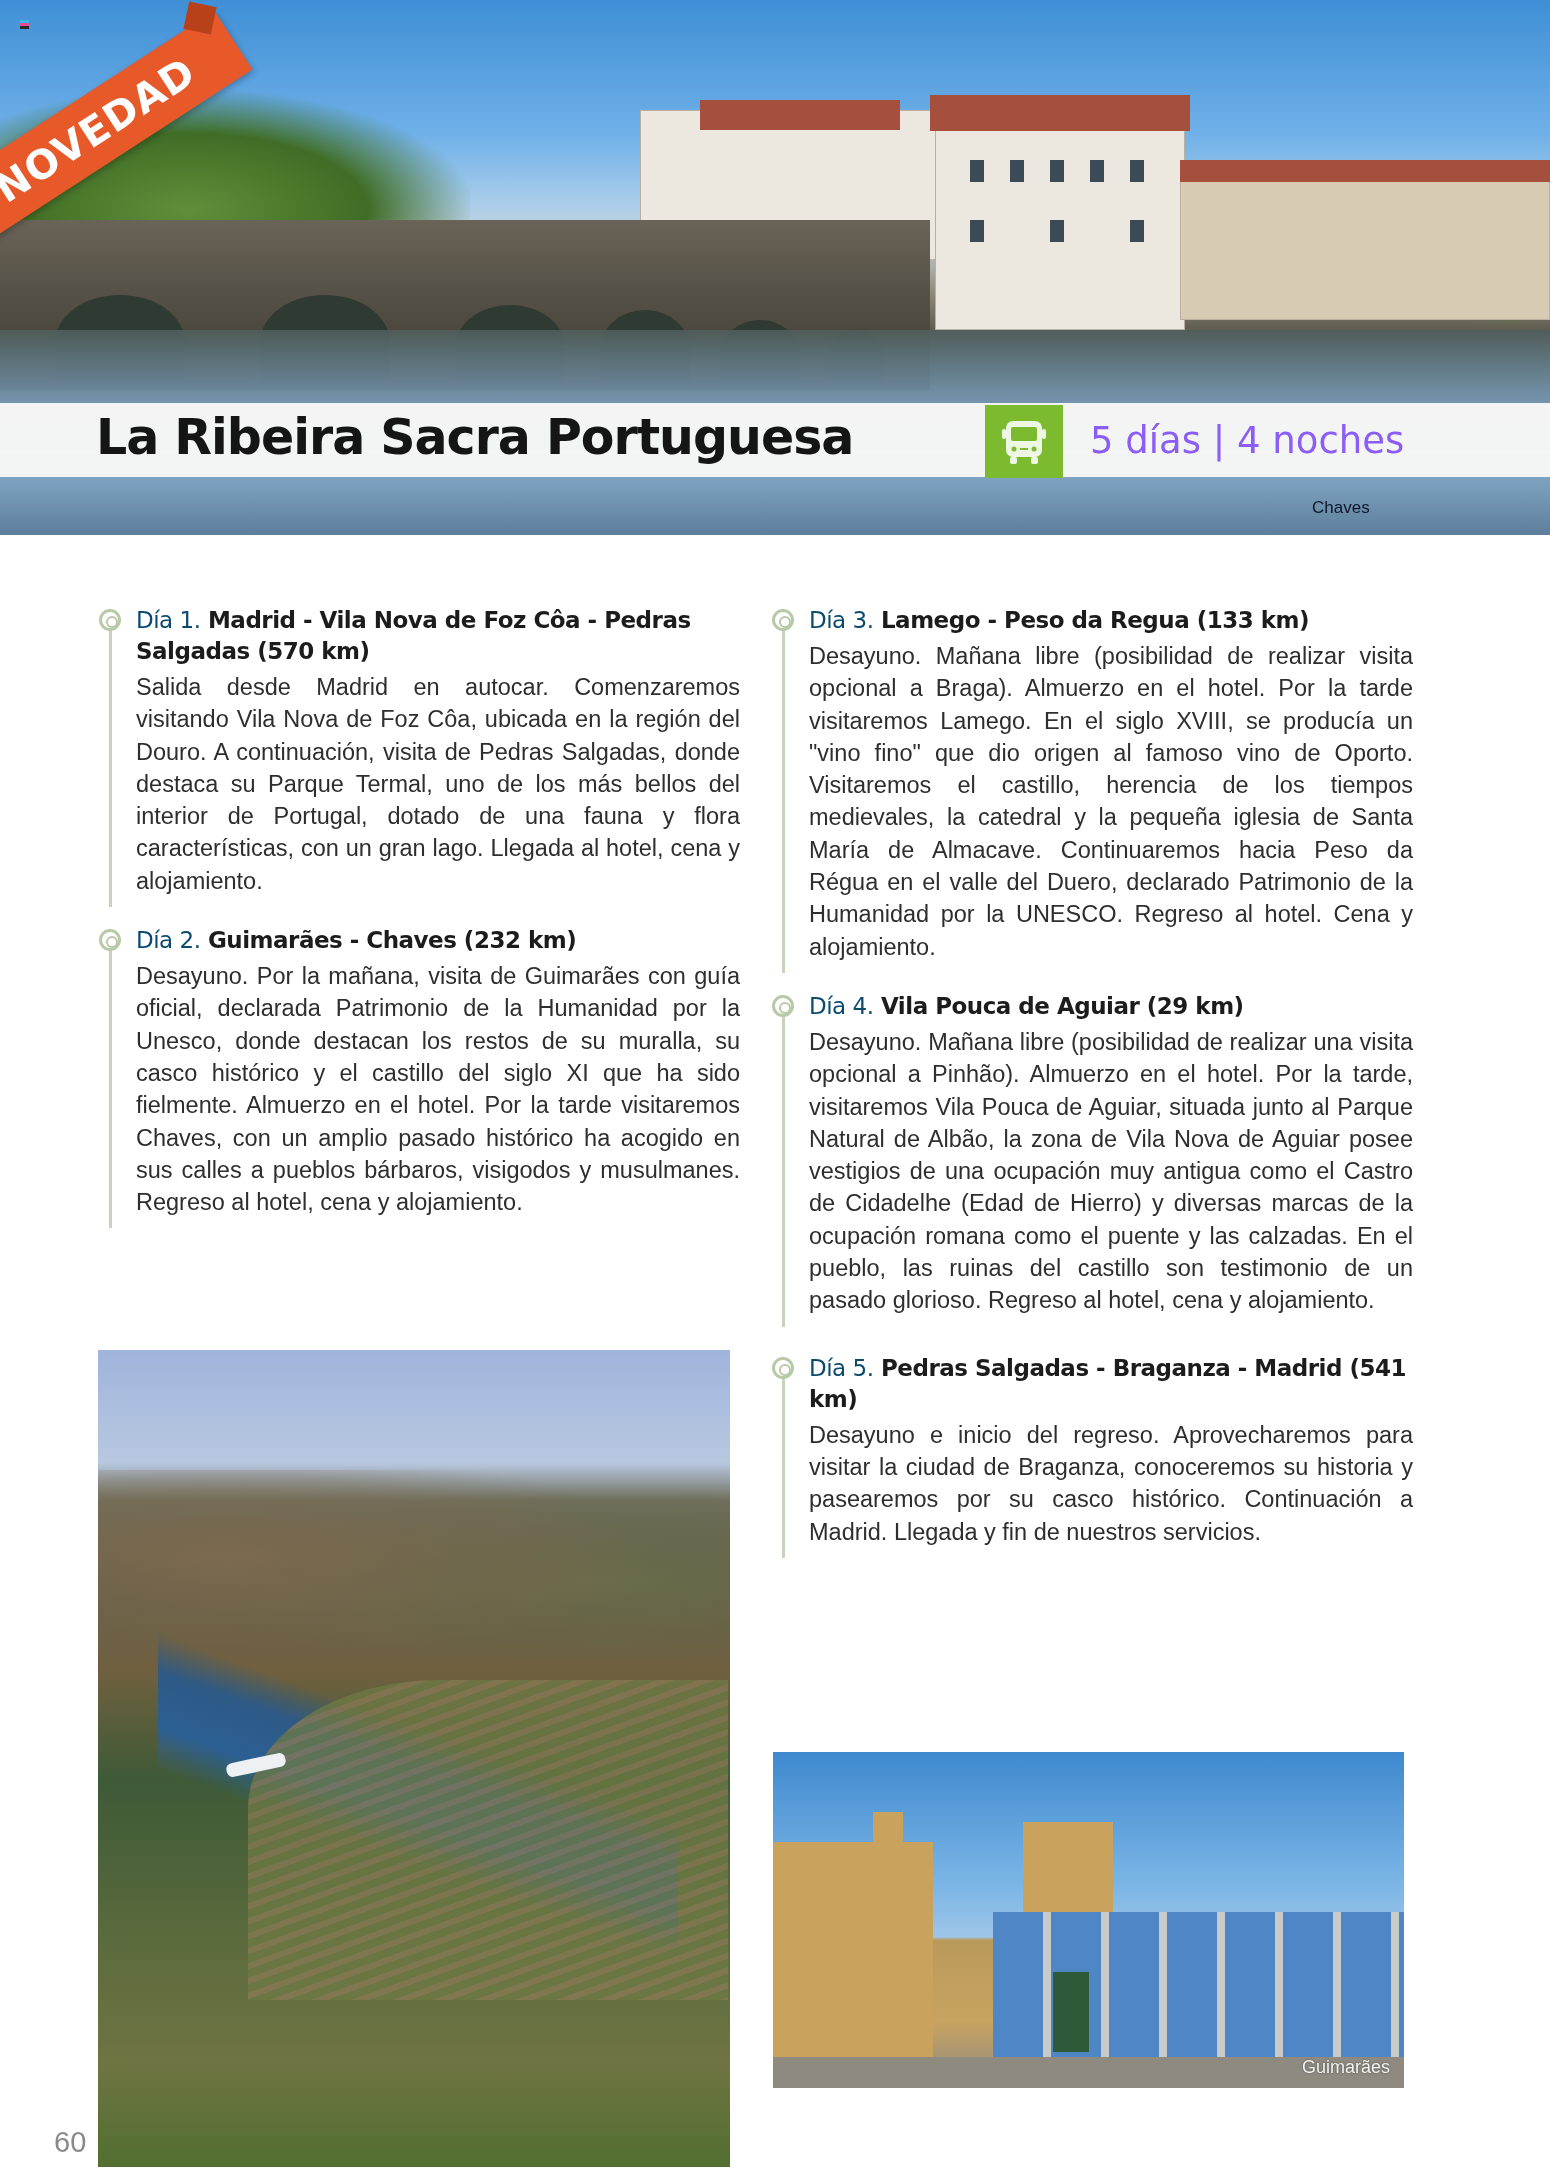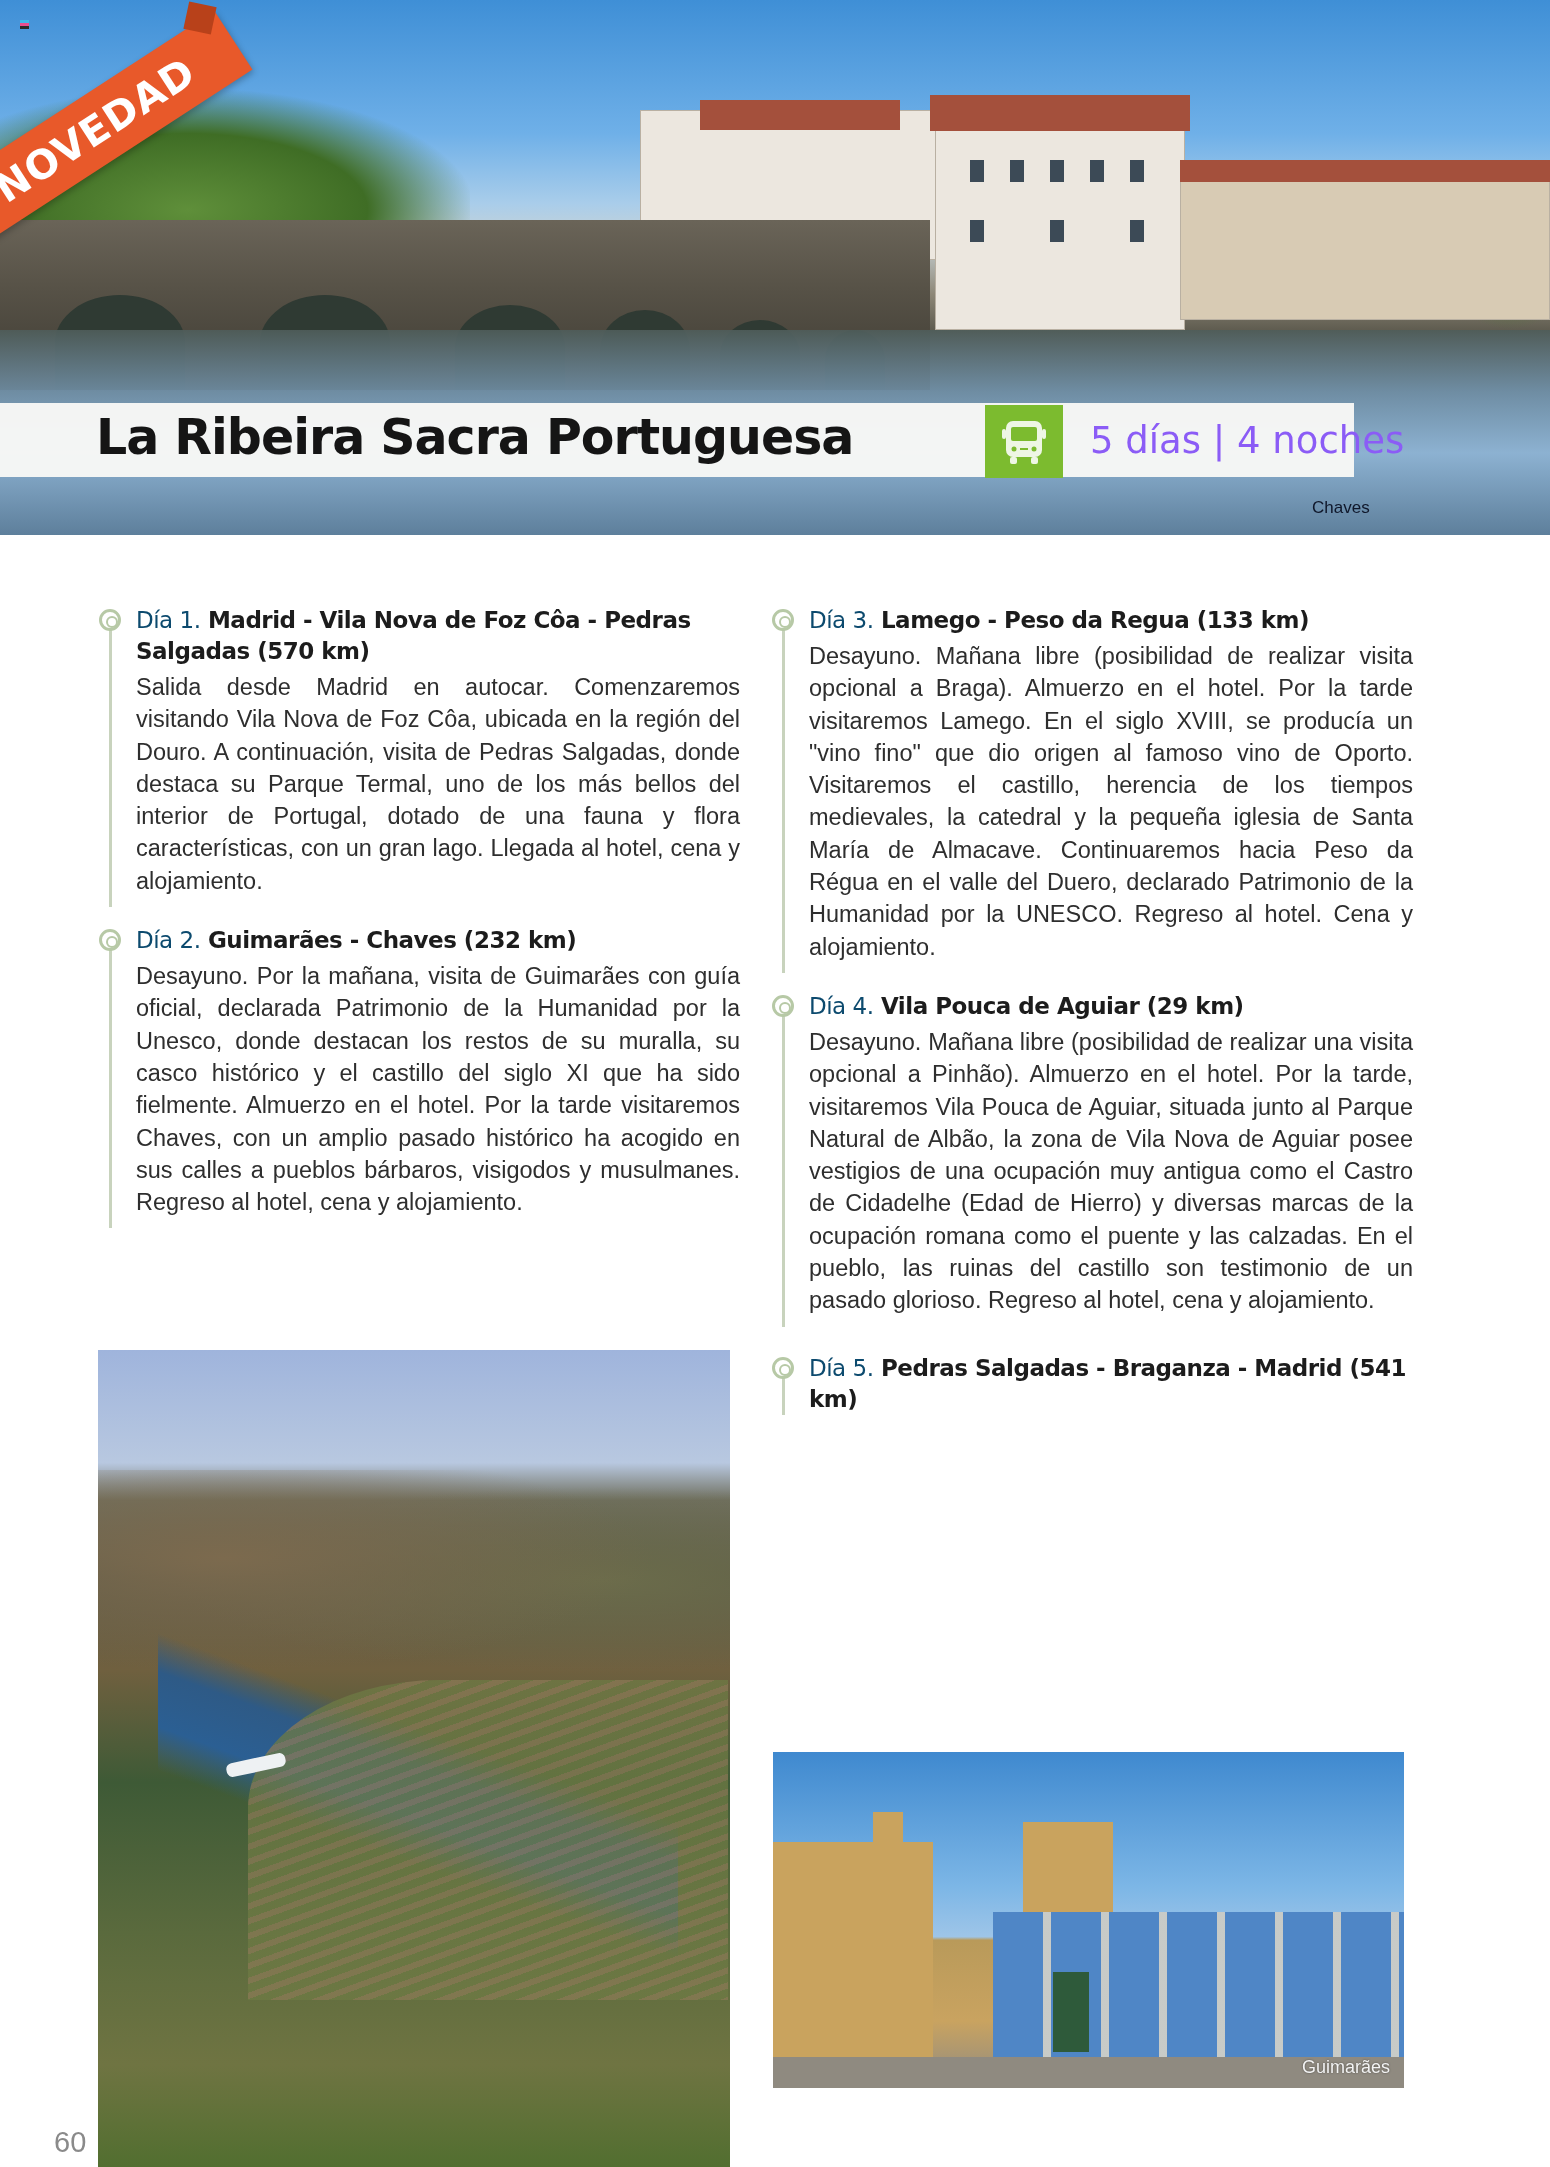--- a/index.html
+++ b/index.html
@@ -21,21 +21,21 @@
   .hero .win { position: absolute; width: 14px; height: 22px; background: #3c4a56; }
   .hero .water { position: absolute; left: 0; top: 330px; width: 1550px; height: 205px;
           background: linear-gradient(180deg, #4f5d5a 0%, #6f8da3 30%, #8fb4d4 60%, #5b7c98 100%); opacity: .92; }
 
   .ribbon { position: absolute; left: -70px; top: 95px; width: 330px; height: 70px; background: #e8592a;
           transform: rotate(-33deg); transform-origin: center; display: flex; align-items: center; justify-content: center;
           box-shadow: 0 3px 6px rgba(0,0,0,.25); }
   .ribbon span { color: #fff; font-family: "DejaVu Sans", sans-serif; font-weight: bold; font-size: 40px; letter-spacing: 1px; }
   .ribbon-fold { position: absolute; left: 186px; top: 4px; width: 28px; height: 28px; background: #b8411a; transform: rotate(12deg); }
 
-  .title-band { position: absolute; left: 0; top: 403px; width: 1354px; height: 74px; background: rgba(248,248,246,0.96); }
+  .title-band { position: absolute; left: 0; top: 403px; width: 1550px; height: 74px; background: rgba(248,248,246,0.96); }
   .title-band .title { position: absolute; left: 96px; top: 4px; font-family: "DejaVu Sans", sans-serif; font-weight: bold;
           font-size: 49px; color: #151515; letter-spacing: -1px; line-height: 62px; }
   .bus-box { position: absolute; left: 985px; top: 405px; width: 78px; height: 73px; background: #7cbb2f; display: flex; align-items: center; justify-content: center; }
   .duration { position: absolute; left: 1090px; top: 411px; font-family: "DejaVu Sans", sans-serif; font-size: 37px; color: #8b5cf6; line-height: 60px; }
   .caption-hero { position: absolute; left: 1312px; top: 498px; font-size: 17px; color: #0f172a; }
 
   .stamp { position: absolute; left: 20px; top: 20px; width: 9px; height: 9px;
            background: linear-gradient(180deg, #3fb6ea 0 33%, #e94c8f 33% 66%, #2b2b2b 66% 100%); }
 
   
@@ -157,20 +157,21 @@
   <div class="day" style="margin-top:18px;">
     <span class="rail"></span>
     <span class="marker"></span>
     <h3><span class="dnum">Día 4.</span> <span>Vila Pouca de Aguiar (29 km)</span></h3>
     <p>Desayuno. Mañana libre (posibilidad de realizar una visita opcional a Pinhão). Almuerzo en el hotel. Por la tarde, visitaremos Vila Pouca de Aguiar, situada junto al Parque Natural de Albão, la zona de Vila Nova de Aguiar posee vestigios de una ocupación muy antigua como el Castro de Cidadelhe (Edad de Hierro) y diversas marcas de la ocupación romana como el puente y las calzadas. En el pueblo, las ruinas del castillo son testimonio de un pasado glorioso. Regreso al hotel, cena y alojamiento.</p>
   </div>
   <div class="day" style="margin-top:26px;">
     <span class="rail"></span>
     <span class="marker"></span>
     <h3><span class="dnum">Día 5.</span> <span>Pedras Salgadas - Braganza - Madrid (541 km)</span></h3>
+    <p>Desayuno e inicio del regreso. Aprovecharemos para visitar la ciudad de Braganza, conoceremos su historia y pasearemos por su casco histórico. Continuación a Madrid. Llegada y fin de nuestros servicios.</p>
   </div>
 </div>
 
 <div class="photo duero">
   <div class="hills"></div>
   <div class="river"></div>
   <div class="terr"></div>
   <div class="boat"></div>
   <div class="cap">Valle del Duero. Peso da Regua</div>
 </div>

